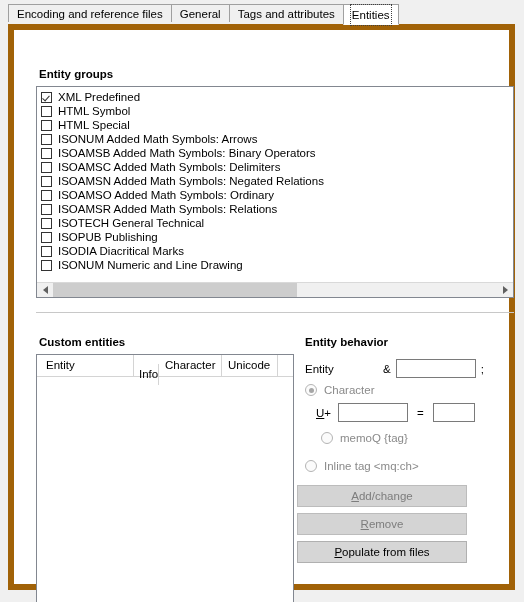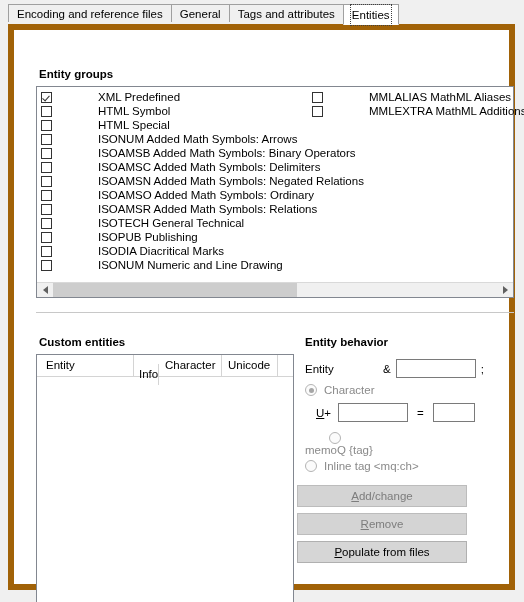--- a/index.html
+++ b/index.html
@@ -119,21 +119,20 @@
     width: 3px;
     height: 6px;
     border: solid #333333;
     border-width: 0 1.6px 1.6px 0;
     transform: rotate(42deg);
   }
   .cklabel {
     font-size: 11.5px;
     line-height: 13px;
     color: #000;
-    margin-left: 40px;
   }
 
   
   .hscroll {
     position: absolute;
     left: 0;
     bottom: 0;
     height: 15px;
     width: 100%;
     background: #f0f0f0;
@@ -271,21 +270,21 @@
     width: 5px;
     height: 5px;
     border-radius: 50%;
     background: #a6a6a6;
   }
   .radio-label {
     font-size: 11.5px;
     color: #8a8a8a;
   }
   #radio-character { left: 291px; top: 354px; }
-  #radio-memoq    { left: 291px; top: 402px; flex-direction: column; }
+  #radio-memoq    { left: 307px; top: 402px; }
   #radio-inline   { left: 291px; top: 430px; }
 
   #uplus-row { left: 302px; top: 373px; }
   .uplus {
     font-size: 11.5px;
     margin-right: 7px;
     color: #000;
   }
   .uplus u { text-decoration: underline; }
   #unicode-input { width: 70px; }
@@ -389,30 +388,20 @@
       <div class="ckrow">
         <span class="cbox"></span>
         <span class="cklabel">ISODIA Diacritical Marks</span>
       </div>
       <div class="ckrow">
         <span class="cbox"></span>
         <span class="cklabel">ISONUM Numeric and Line Drawing</span>
       </div>
     </div>
 
-    <div class="cklist-col right">
-      <div class="ckrow">
-        <span class="cbox"></span>
-        <span class="cklabel">MMLALIAS MathML Aliases</span>
-      </div>
-      <div class="ckrow">
-        <span class="cbox"></span>
-        <span class="cklabel">MMLEXTRA MathML Additions</span>
-      </div>
-    </div>
 
     <div class="hscroll">
       <div class="hs-btn">
           <span class="arrow-l"></span>
         </div>
       <div class="hs-track">
         <div class="hs-thumb"></div>
       </div>
       <div class="hs-btn">
           <span class="arrow-r"></span>

